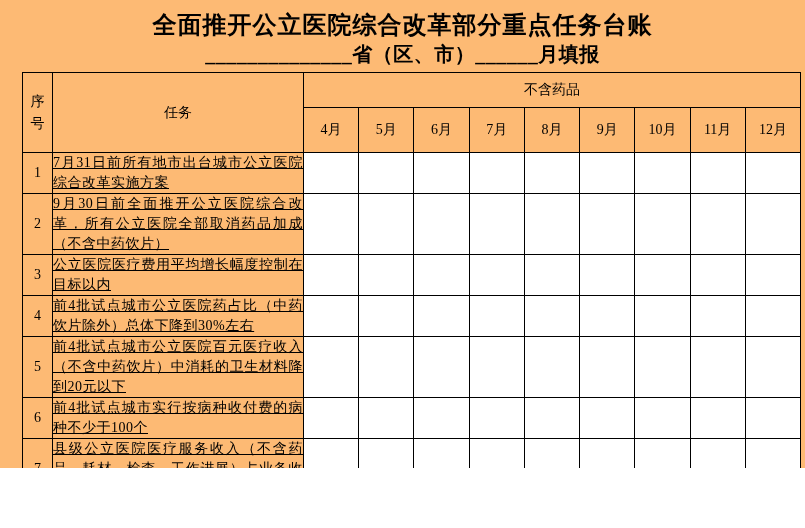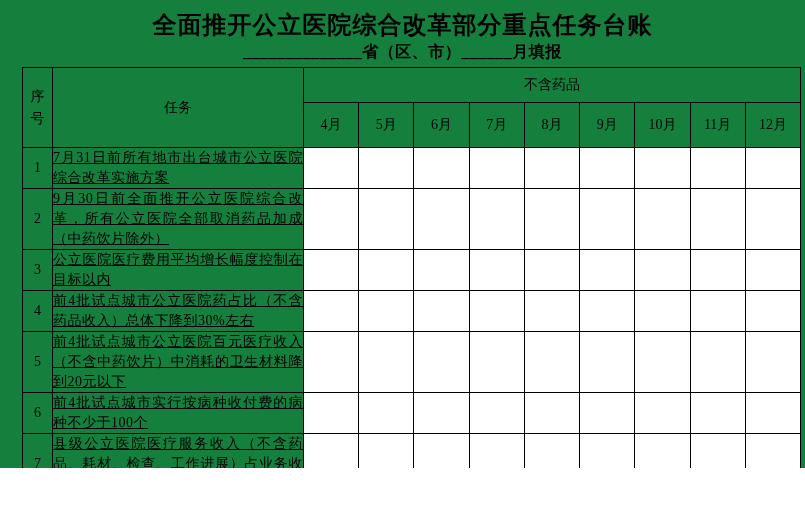--- a/index.html
+++ b/index.html
@@ -5,35 +5,35 @@
   html, body {
     margin: 0;
     padding: 0;
     background: #ffffff;
     font-family: "Liberation Serif", "DejaVu Serif", serif;
     color: #000000;
   }
   .page {
     width: 805px;
     height: 468px;
-    background: #15803d;
+    background: #fdba74;
     overflow: hidden;
     box-sizing: border-box;
   }
   .doc-title {
     margin: 10px 0 2px 0;
     text-align: center;
     font-size: 24px;
     font-weight: bold;
     letter-spacing: 1px;
     line-height: 1.25;
   }
   .doc-subtitle {
     text-align: center;
-    font-size: 16px;
+    font-size: 20px;
     font-weight: bold;
     line-height: 1.2;
     margin-bottom: 6px;
     letter-spacing: 0.5px;
   }
   table.ledger {
     border-collapse: collapse;
     table-layout: fixed;
     width: 779px;
     margin-left: 22px;
@@ -125,21 +125,21 @@
           <td class="progress"></td>
           <td class="progress"></td>
           <td class="progress"></td>
           <td class="progress"></td>
           <td class="progress"></td>
           <td class="progress"></td>
           <td class="progress"></td>
         </tr>
         <tr>
           <td class="num">2</td>
-          <td class="task">9月30日前全面推开公立医院综合改革，所有公立医院全部取消药品加成（中药饮片除外）</td>
+          <td class="task">9月30日前全面推开公立医院综合改革，所有公立医院全部取消药品加成（不含中药饮片）</td>
           <td class="progress"></td>
           <td class="progress"></td>
           <td class="progress"></td>
           <td class="progress"></td>
           <td class="progress"></td>
           <td class="progress"></td>
           <td class="progress"></td>
           <td class="progress"></td>
           <td class="progress"></td>
         </tr>
@@ -151,21 +151,21 @@
           <td class="progress"></td>
           <td class="progress"></td>
           <td class="progress"></td>
           <td class="progress"></td>
           <td class="progress"></td>
           <td class="progress"></td>
           <td class="progress"></td>
         </tr>
         <tr>
           <td class="num">4</td>
-          <td class="task">前4批试点城市公立医院药占比（不含药品收入）总体下降到30%左右</td>
+          <td class="task">前4批试点城市公立医院药占比（中药饮片除外）总体下降到30%左右</td>
           <td class="progress"></td>
           <td class="progress"></td>
           <td class="progress"></td>
           <td class="progress"></td>
           <td class="progress"></td>
           <td class="progress"></td>
           <td class="progress"></td>
           <td class="progress"></td>
           <td class="progress"></td>
         </tr>

